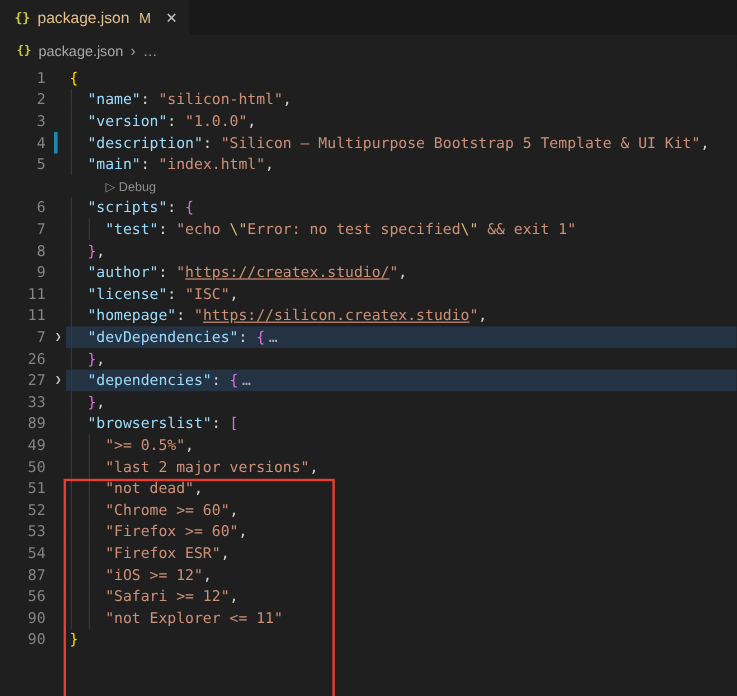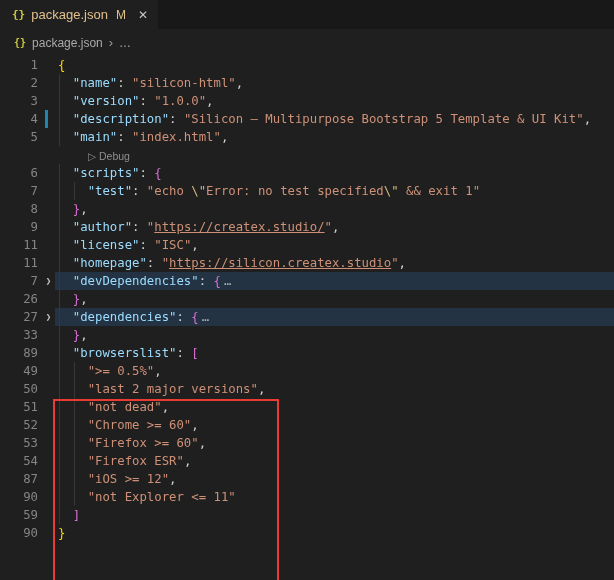--- a/index.html
+++ b/index.html
@@ -76,18 +76,18 @@
       <div class="row hl"><span class="lnum">27</span><span class="chev">❯</span><div class="guide" style="left: 59px;"></div><span class="content"><span class="tk-punc">  </span><span class="tk-key">"dependencies"</span><span class="tk-punc">: </span><span class="tk-b2">{</span><span class="tk-fold">…</span></span></div>
       <div class="row"><span class="lnum">33</span><div class="guide" style="left: 59px;"></div><span class="content"><span class="tk-punc">  </span><span class="tk-b2">}</span><span class="tk-punc">,</span></span></div>
       <div class="row"><span class="lnum">89</span><div class="guide" style="left: 59px;"></div><span class="content"><span class="tk-punc">  </span><span class="tk-key">"browserslist"</span><span class="tk-punc">: </span><span class="tk-b2">[</span></span></div>
       <div class="row"><span class="lnum">49</span><div class="guide" style="left: 59px;"></div><div class="guide" style="left: 73.8px;"></div><span class="content"><span class="tk-punc">    </span><span class="tk-str">"&gt;= 0.5%"</span><span class="tk-punc">,</span></span></div>
       <div class="row"><span class="lnum">50</span><div class="guide" style="left: 59px;"></div><div class="guide" style="left: 73.8px;"></div><span class="content"><span class="tk-punc">    </span><span class="tk-str">"last 2 major versions"</span><span class="tk-punc">,</span></span></div>
       <div class="row"><span class="lnum">51</span><div class="guide" style="left: 59px;"></div><div class="guide" style="left: 73.8px;"></div><span class="content"><span class="tk-punc">    </span><span class="tk-str">"not dead"</span><span class="tk-punc">,</span></span></div>
       <div class="row"><span class="lnum">52</span><div class="guide" style="left: 59px;"></div><div class="guide" style="left: 73.8px;"></div><span class="content"><span class="tk-punc">    </span><span class="tk-str">"Chrome &gt;= 60"</span><span class="tk-punc">,</span></span></div>
       <div class="row"><span class="lnum">53</span><div class="guide" style="left: 59px;"></div><div class="guide" style="left: 73.8px;"></div><span class="content"><span class="tk-punc">    </span><span class="tk-str">"Firefox &gt;= 60"</span><span class="tk-punc">,</span></span></div>
       <div class="row"><span class="lnum">54</span><div class="guide" style="left: 59px;"></div><div class="guide" style="left: 73.8px;"></div><span class="content"><span class="tk-punc">    </span><span class="tk-str">"Firefox ESR"</span><span class="tk-punc">,</span></span></div>
       <div class="row"><span class="lnum">87</span><div class="guide" style="left: 59px;"></div><div class="guide" style="left: 73.8px;"></div><span class="content"><span class="tk-punc">    </span><span class="tk-str">"iOS &gt;= 12"</span><span class="tk-punc">,</span></span></div>
+      <div class="row"><span class="lnum">56</span><div class="guide" style="left: 59px;"></div><div class="guide" style="left: 73.8px;"></div><span class="content"><span class="tk-punc">    </span><span class="tk-str">"Safari &gt;= 12"</span><span class="tk-punc">,</span></span></div>
       <div class="row"><span class="lnum">90</span><div class="guide" style="left: 59px;"></div><div class="guide" style="left: 73.8px;"></div><span class="content"><span class="tk-punc">    </span><span class="tk-str">"not Explorer &lt;= 11"</span></span></div>
-      <div class="row"><span class="lnum">59</span><div class="guide" style="left: 59px;"></div><span class="content"><span class="tk-punc">  </span><span class="tk-b2">]</span></span></div>
       <div class="row"><span class="lnum">90</span><span class="content"><span class="tk-b1">}</span></span></div>
     </div>
   <div class="annotation-rect"></div>
 </div>
 
 </body></html>

